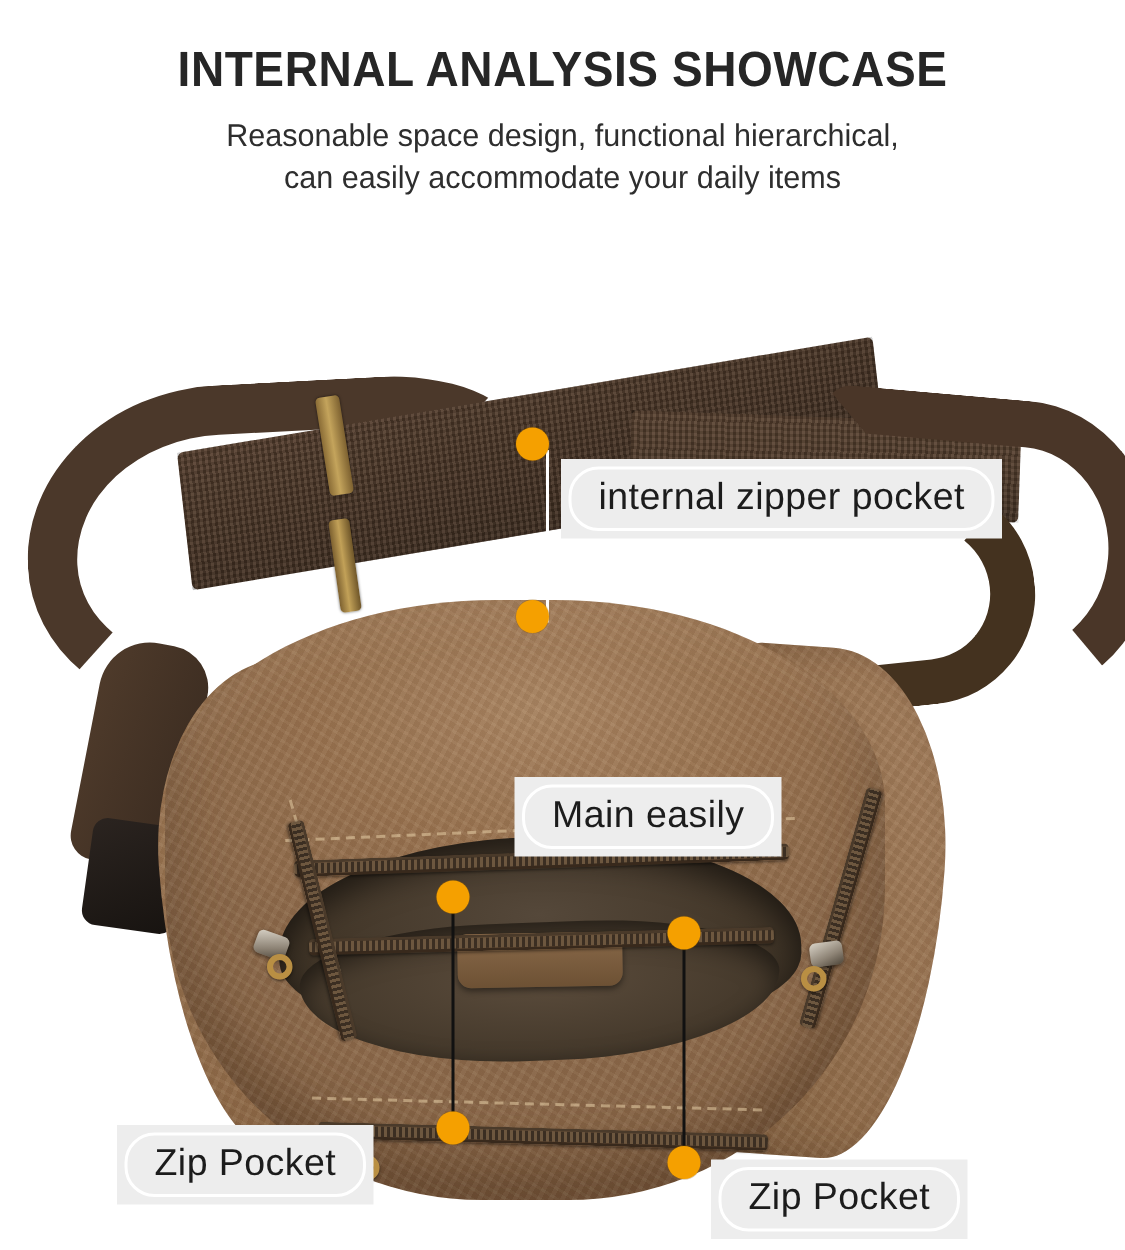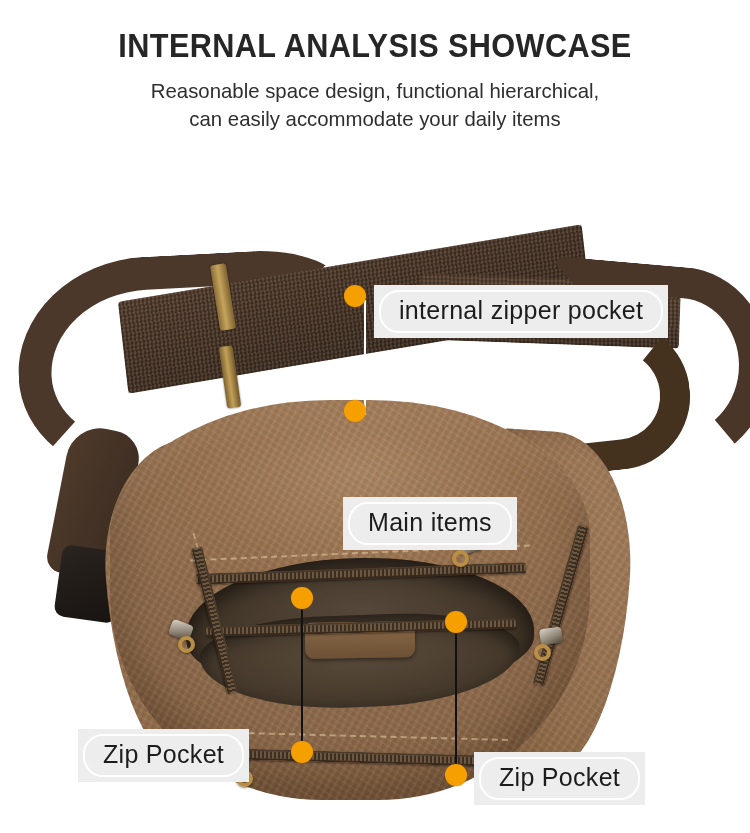--- a/index.html
+++ b/index.html
@@ -199,21 +199,21 @@
   .dot {
     position:absolute; width:22px; height:22px; border-radius:50%;
     background:#F5A000; box-shadow:0 0 0 .5px rgba(150,95,0,.35);
   }
   .connector { position:absolute; width:2px; background:#111111; }
   .connector.onlight { background:#111111; }
   .connector.ondark  { background:#ffffff; }
 
   .label {
     position:absolute; background:#ededed; padding:5px;
-    display:flex; align-items:center; justify-content:center;
+    display:flex; align-items:center; justify-content:center;margin-top:21px;
   }
   .label .inner {
     border:2px solid #ffffff; border-radius:20px;
     padding:4px 18px 6px 18px;
     font-size:25px; color:#1c1c1c; white-space:nowrap;
     font-weight:400; letter-spacing:.3px; line-height:1.15;
   }
 </style>
 </head>
 <body>
@@ -281,21 +281,21 @@
 <div class="callouts">
 
   <div class="connector ondark" style="left:364px; top:300px; height:115px;"></div>
   <div class="dot" style="left:344px; top:400px;"></div>
   <div class="dot" style="left:344px; top:285px;"></div>
   <div class="label" style="left:374px; top:285px;">
     <span class="inner">internal zipper pocket</span>
   </div>
 
   <div class="label" style="left:343px; top:497px;">
-    <span class="inner">Main items</span>
+    <span class="inner">Main easily</span>
   </div>
 
   <div class="connector onlight" style="left:301px; top:600px; height:155px;"></div>
   <div class="dot" style="left:291px; top:587px;"></div>
   <div class="dot" style="left:291px; top:741px;"></div>
   <div class="label" style="left:78px; top:729px;">
     <span class="inner">Zip Pocket</span>
   </div>
 
   <div class="connector onlight" style="left:455px; top:624px; height:154px;"></div>

